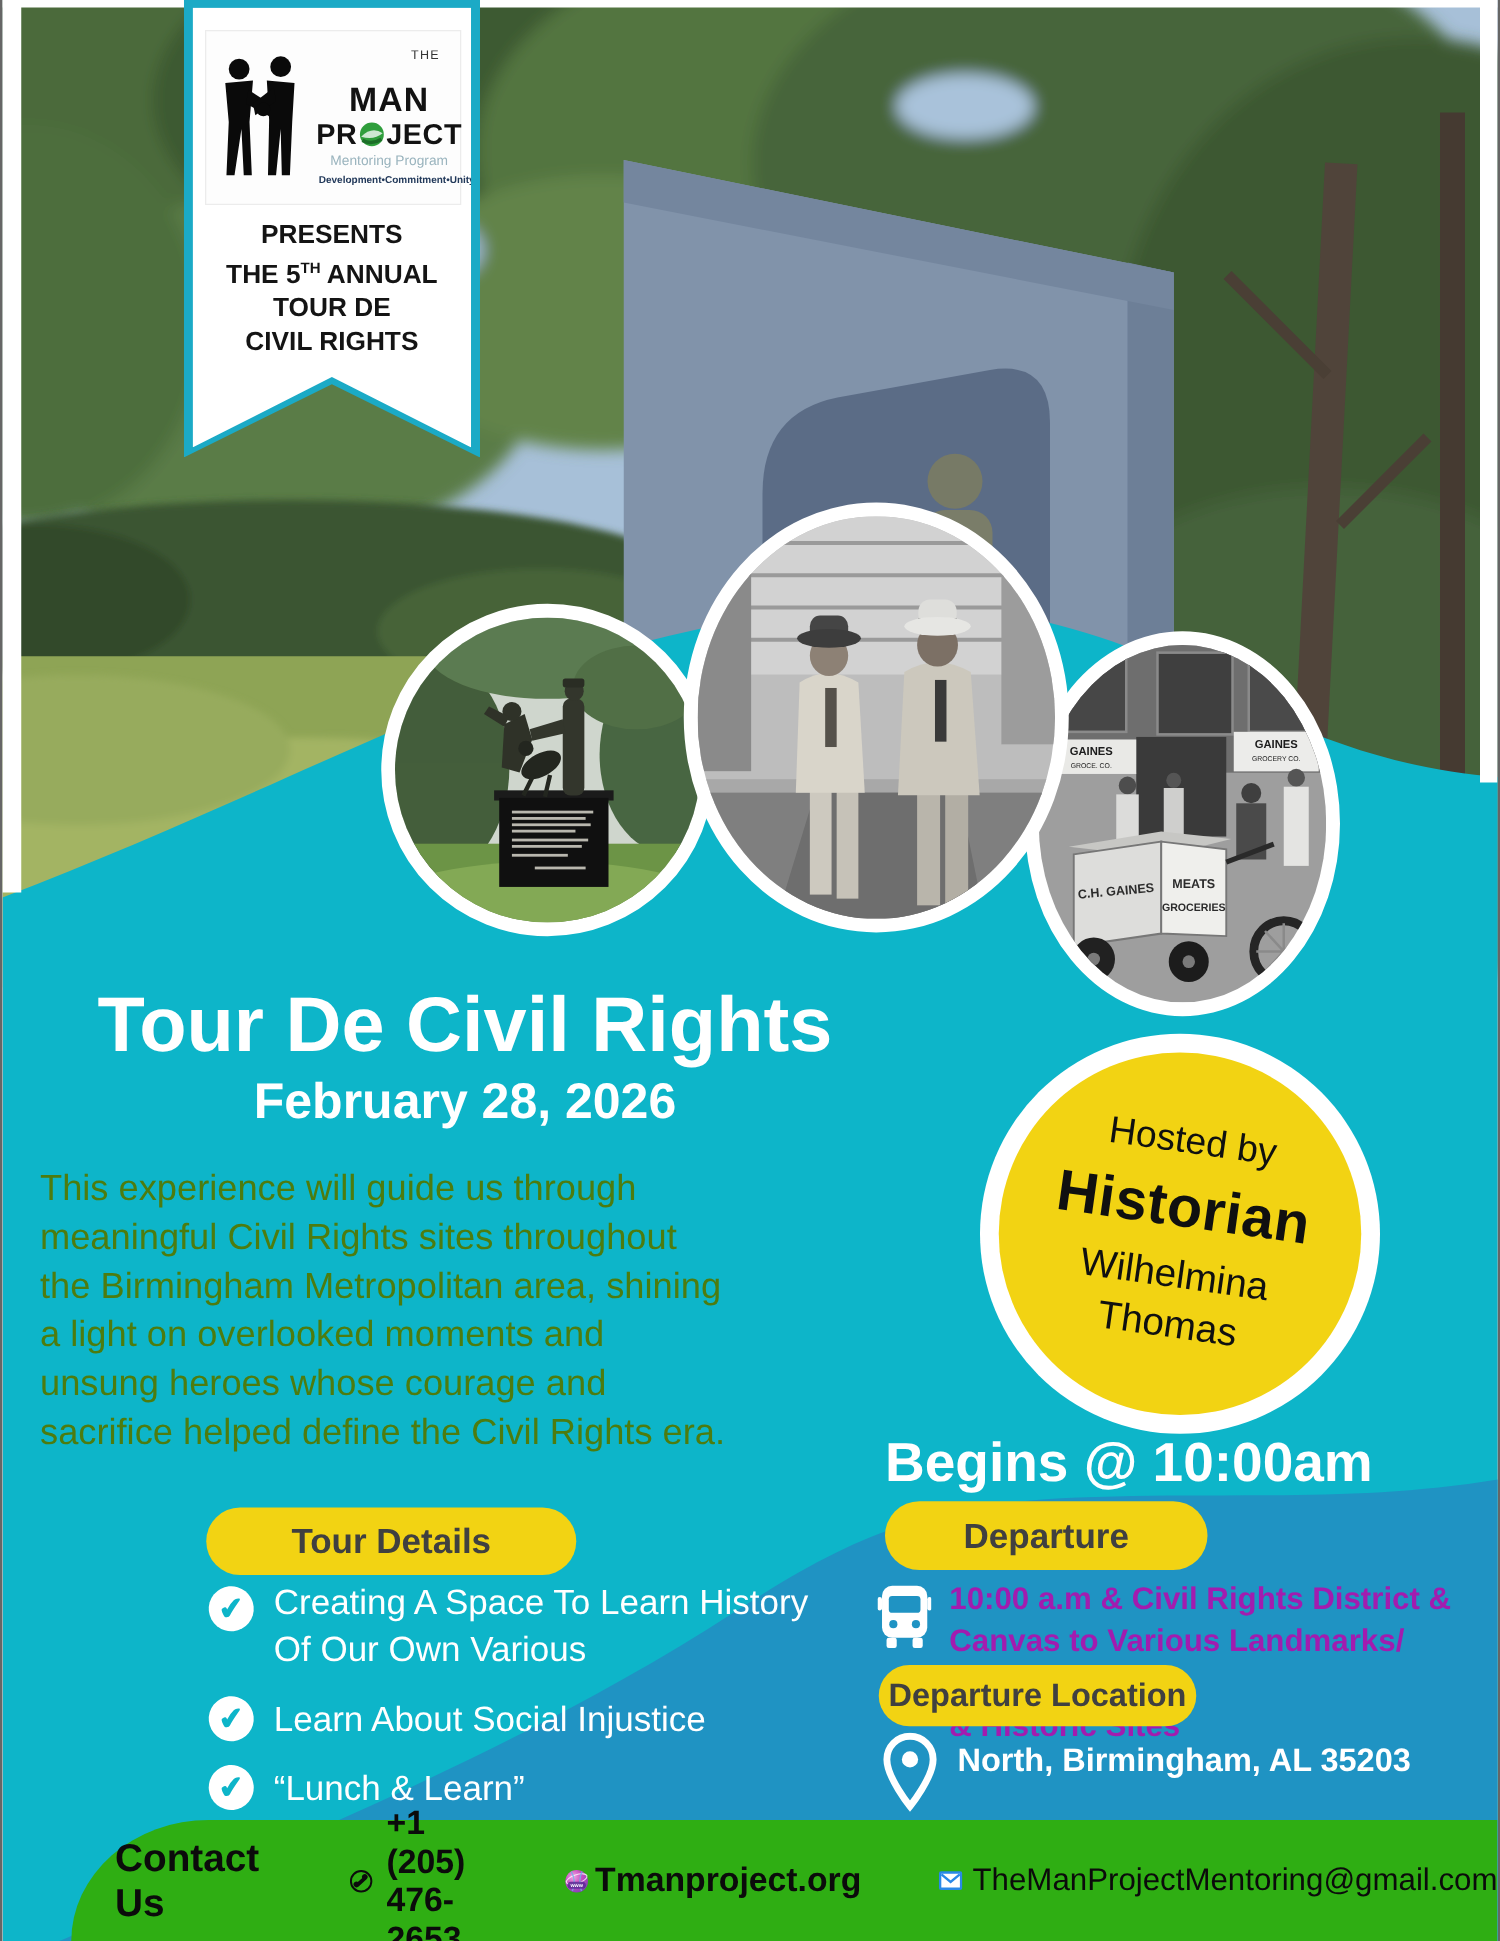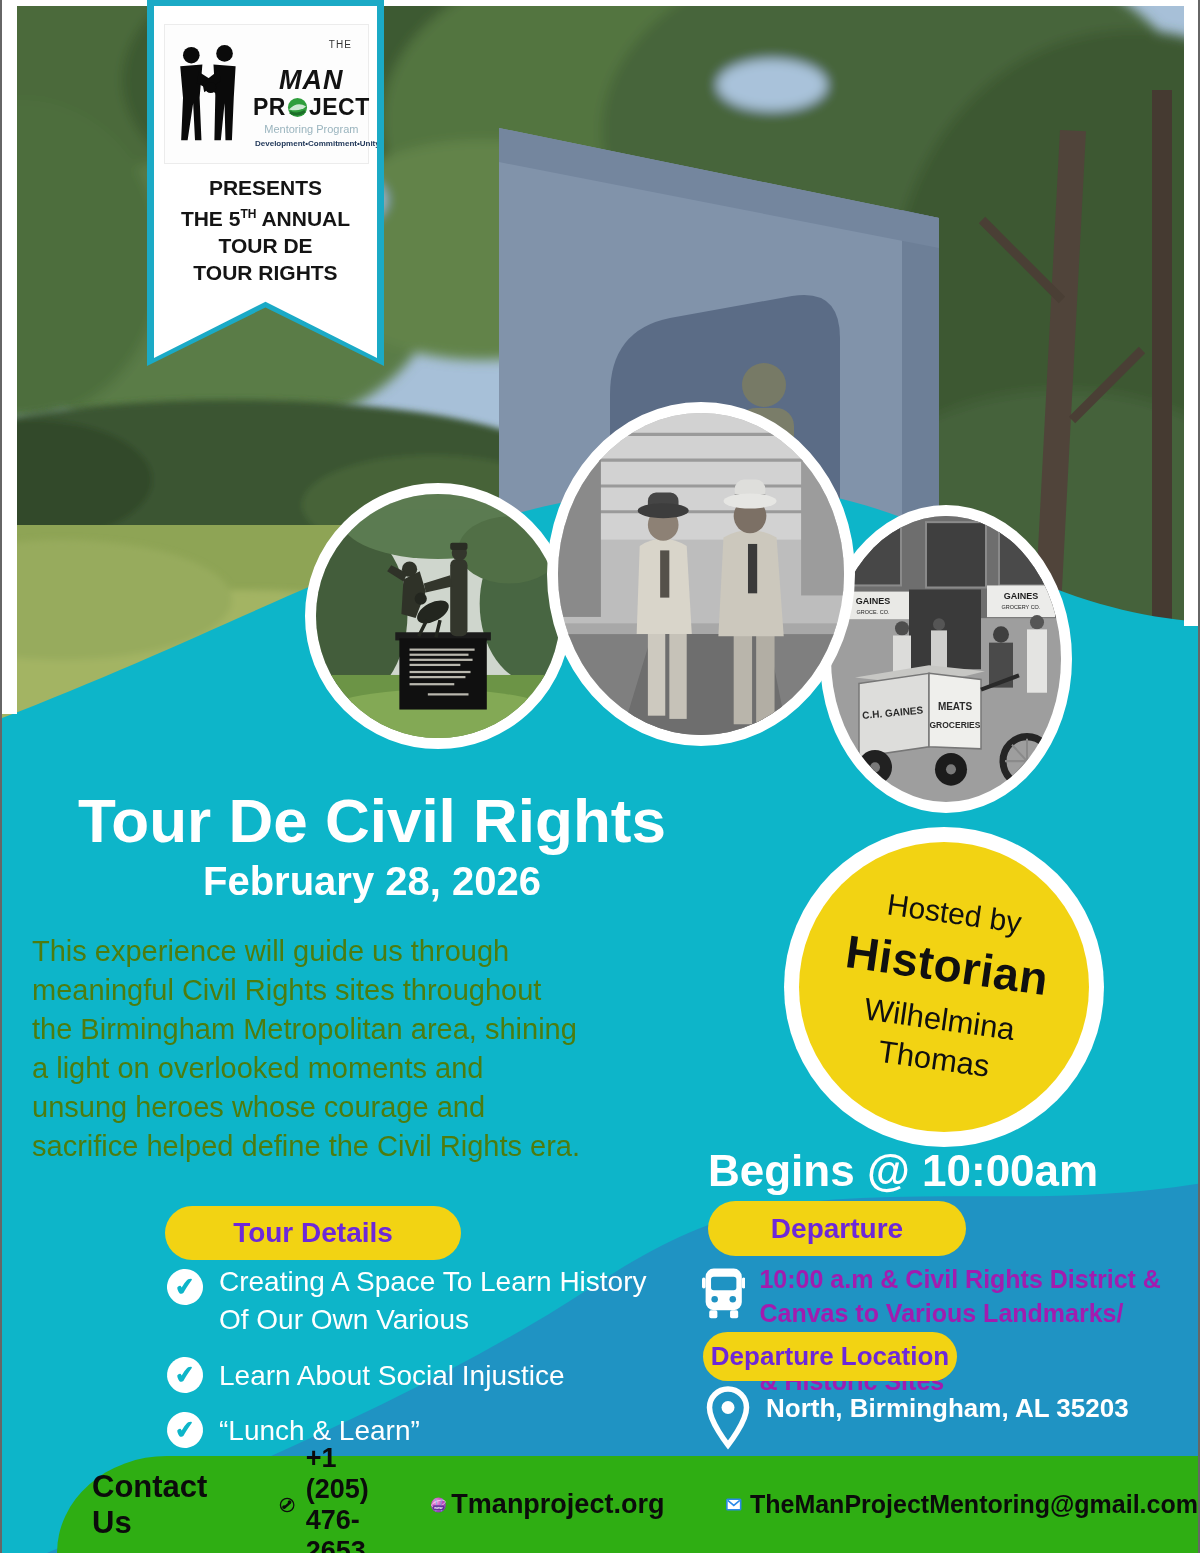--- a/index.html
+++ b/index.html
@@ -25,21 +25,21 @@
   
   .ribbon{left:145px;top:0;width:237px;height:366px;background:#1baac6;
     clip-path:polygon(0 0,100% 0,100% 100%,50% 84%,0 100%);z-index:4;}
   .ribbon-inner{position:absolute;left:7px;top:6px;width:223px;height:352px;background:#ffffff;
     clip-path:polygon(0 0,100% 0,100% 100%,50% 84%,0 100%);}
   .logo-box{position:absolute;left:10px;top:18px;width:203px;height:138px;background:#fdfdfd;
     border:1px solid #ececec;display:flex;align-items:center;}
   .logo-sil{margin-left:6px;flex:0 0 auto;}
   .logo-text{flex:1;text-align:center;color:#121212;line-height:1;}
   .logo-the{font-size:10px;letter-spacing:1px;color:#333;margin-left:58px;}
-  .logo-man{font-size:27px;font-weight:bold;letter-spacing:1px;margin-top:17px;font-style:italic;}
+  .logo-man{font-size:27px;font-weight:bold;letter-spacing:1px;margin-top:17px;}
   .logo-project{font-size:23px;font-weight:bold;letter-spacing:.5px;display:flex;align-items:center;justify-content:center;gap:1px;margin-top:2px;}
   .logo-sub{font-size:11px;color:#9ab4be;margin-top:5px;}
   .logo-tag{font-size:8px;font-weight:bold;color:#22395a;margin-top:5px;padding-left:12px;}
   .presents{position:absolute;left:0;top:168px;width:100%;text-align:center;
     font-weight:bold;color:#141414;font-size:21px;line-height:27px;}
   .presents sup{font-size:12px;}
 
   
   .pcircle{border-radius:50%;background:#fff;overflow:hidden;box-sizing:border-box;border:11px solid #fff;}
   .pc-left{left:303px;top:483px;width:266px;height:266px;z-index:3;}
@@ -57,21 +57,21 @@
   .host-l3{font-size:31px;margin-top:10px;}
   .host-l4{font-size:31px;margin-top:4px;}
 
   
   .title-block{left:25px;top:788px;width:690px;text-align:center;color:#fff;z-index:4;}
   .title{font-size:62px;font-weight:bold;letter-spacing:0;line-height:1.05;}
   .date{font-size:40px;font-weight:bold;margin-top:6px;}
   .desc{left:30px;top:932px;width:640px;color:#4d7c0f;font-size:29px;line-height:39px;z-index:4;}
 
   
-  .pill{background:#f2d313;color:#6d28d9;font-weight:bold;text-align:right;z-index:4;
+  .pill{background:#f2d313;color:#404040;font-weight:bold;text-align:right;z-index:4;
     display:flex;align-items:center;justify-content:center;}
   .pill-tour{left:163px;top:1206px;width:296px;height:54px;border-radius:27px;font-size:28px;}
   .pill-dep{left:706px;top:1201px;width:258px;height:55px;border-radius:28px;font-size:28px;}
   .pill-loc{left:701px;top:1332px;width:254px;height:49px;border-radius:25px;font-size:26px;}
 
   
   .check{display:flex;gap:16px;color:#fff;z-index:4;align-items:flex-start;}
   .check-icon{flex:0 0 auto;width:36px;height:36px;border-radius:50%;background:#fff;color:#0db5c9;
     display:flex;align-items:center;justify-content:center;font-size:24px;font-weight:bold;transform:rotate(-6deg);margin-top:6px;}
   .check-text{font-size:28px;line-height:38px;}
@@ -90,21 +90,21 @@
 
   
   .footer{left:55px;right:0;bottom:0;height:97px;background:#2fae13;
     border-top-left-radius:110px 97px;z-index:6;display:flex;align-items:center;color:#0b0b0b;}
   .f-contact{margin-left:35px;font-size:31px;font-weight:bold;}
   .f-phoneicon{margin-left:72px;}
   .f-phone{font-size:27px;font-weight:bold;margin-left:10px;}
   .f-globe{margin-left:46px;}
   .f-site{font-size:27px;font-weight:bold;margin-left:4px;}
   .f-mail{margin-left:62px;}
-  .f-email{font-size:25px;font-weight:bold;margin-left:8px;}
+  .f-email{font-size:25px;font-weight:normal;margin-left:8px;}
 </style>
 </head>
 <body>
 
 <div class="flyer">
 
   <svg class="abs park-photo" viewBox="0 0 1200 790" preserveAspectRatio="none">
     <defs>
       <filter id="b5" x="-40%" y="-40%" width="180%" height="180%">
           <feGaussianBlur stdDeviation="6"></feGaussianBlur>
@@ -192,21 +192,21 @@
             <span>JECT</span>
           </div>
           <div class="logo-sub">Mentoring Program</div>
           <div class="logo-tag">Development•Commitment•Unity</div>
         </div>
       </div>
       <div class="presents">
         <div>PRESENTS</div>
         <div><span>THE 5</span><sup>TH</sup><span> ANNUAL</span></div>
         <div>TOUR DE</div>
-        <div>TOUR RIGHTS</div>
+        <div>CIVIL RIGHTS</div>
       </div>
     </div>
   </div>
 
   <div class="abs pcircle pc-left">
     <svg viewBox="0 0 240 240" preserveAspectRatio="none">
       <rect width="240" height="240" fill="#cfd6cd"></rect>
       <g opacity="0.95">
         <ellipse cx="28" cy="118" rx="62" ry="88" fill="#3c5733"></ellipse>
         <ellipse cx="216" cy="108" rx="55" ry="78" fill="#41603a"></ellipse>

